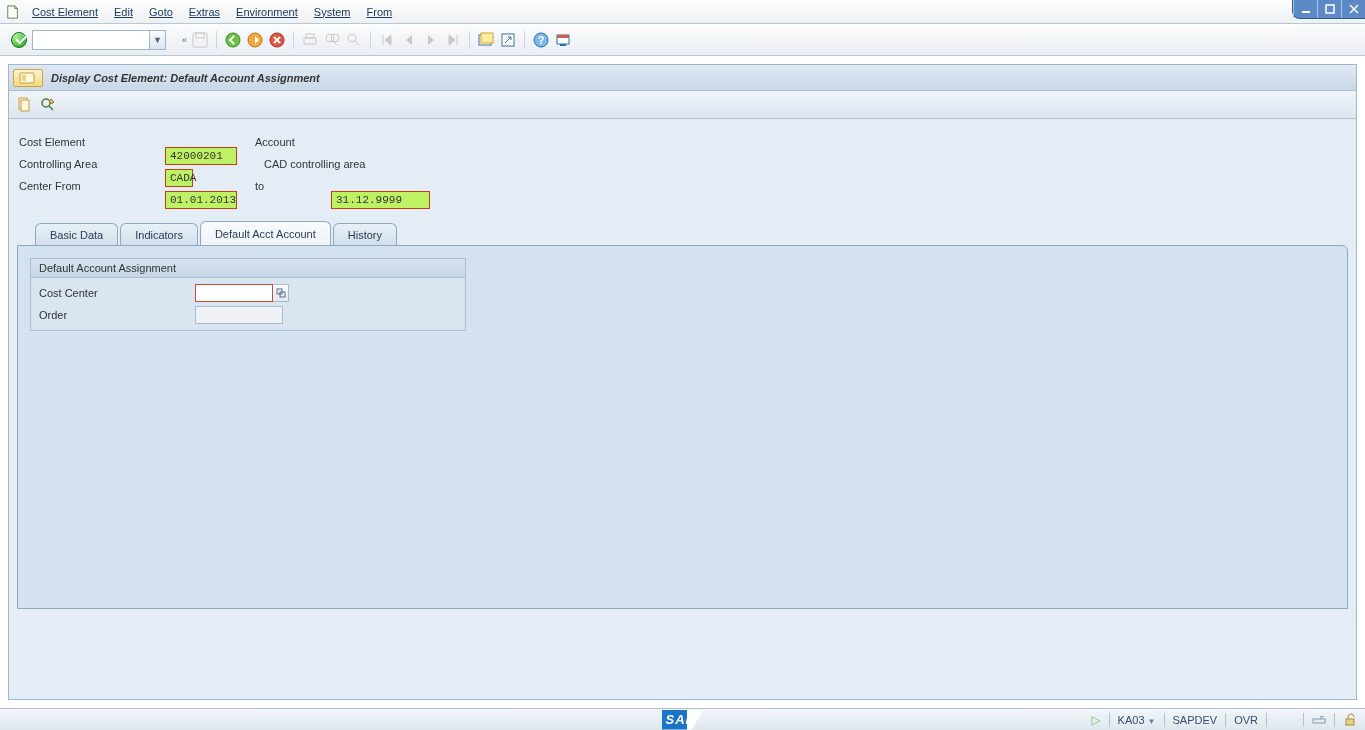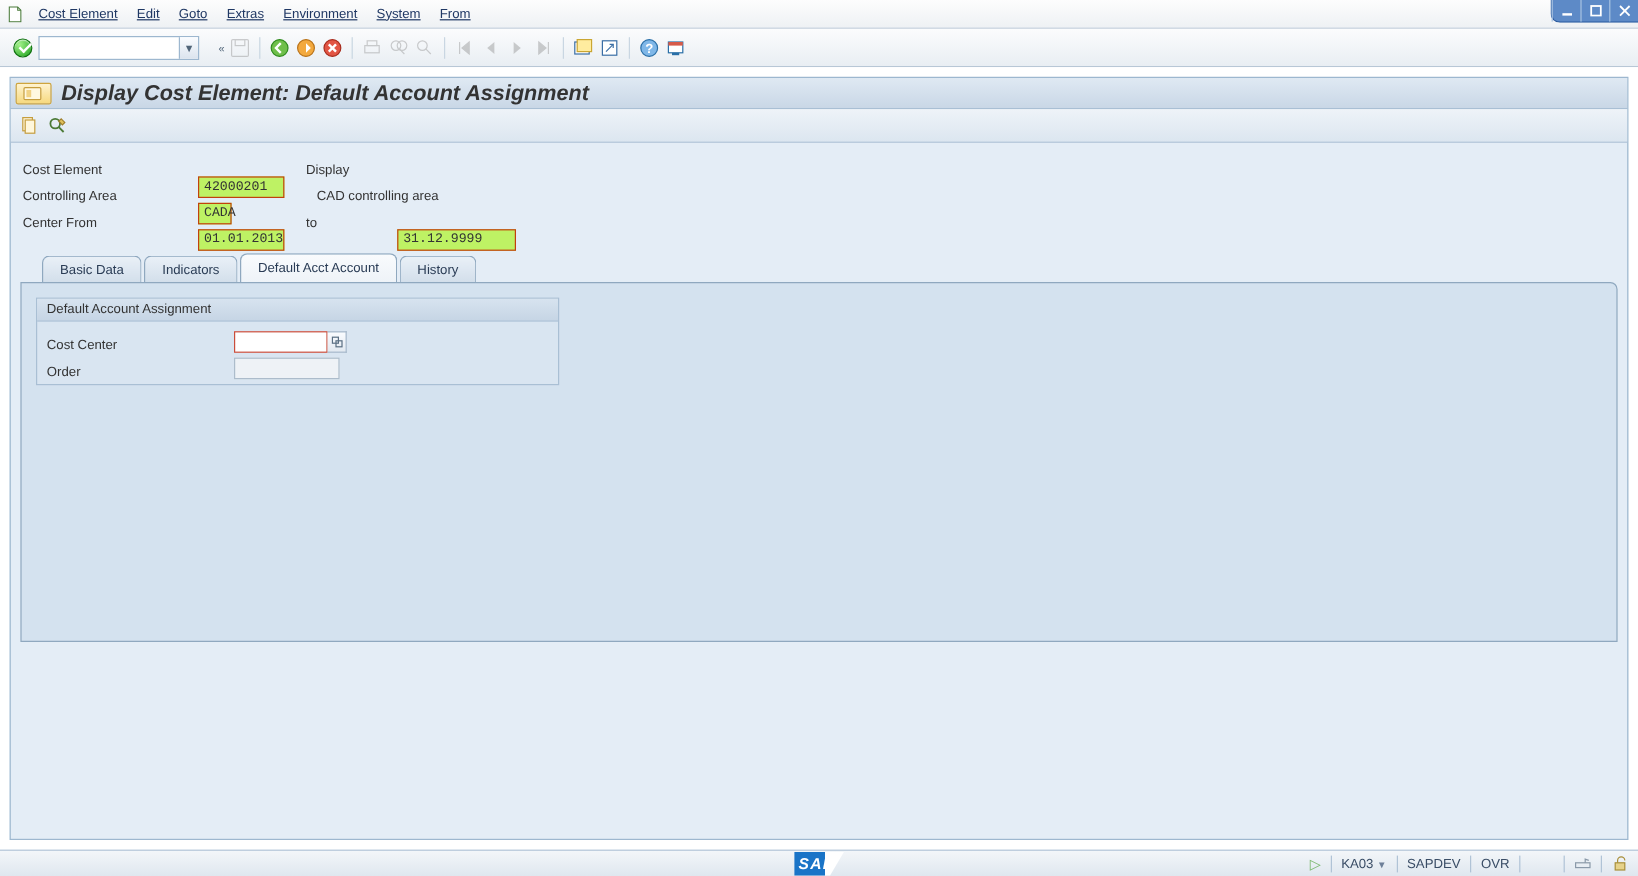--- a/index.html
+++ b/index.html
@@ -95,21 +95,21 @@
     padding:0 4px;
     gap:8px;
   }
   .title-row .title-icon {
     width:30px; height:18px;
     border:1px solid #cfa53e;
     background: linear-gradient(#fff3cf,#f6d97f);
     border-radius:2px;
     display:flex;align-items:center;justify-content:center;
   }
-  .title-text { font-size:18px; font-style:italic; font-weight:bold; color:#333; }
+  .title-text { font-size:11px; font-style:italic; font-weight:bold; color:#333; }
 
   .app-toolbar {
     height:28px;
     background: linear-gradient(#eef3f8,#dce6f0);
     border-bottom:1px solid #b0c3d6;
     padding:0 6px;
     display:flex; align-items:center; gap:6px;
   }
   .app-toolbar .abtn { width:18px;height:18px; display:flex;align-items:center;justify-content:center; cursor:pointer;}
 
@@ -122,21 +122,21 @@
     background:#bef264; color:#333;
     padding:0 4px;
     font-family: 'Courier New', monospace;
     display:flex; align-items:center;margin-top:28px;
   }
   .w70{width:72px;} .w40{width:28px;} .w80{width:99px;}
   .after-txt { margin-left:18px; color:#333; }
   .after-txt2 { margin-left:18px; width:76px; color:#333;}
 
   .tabs {
-    margin-top:16px;
+    margin-top:26px;
     display:flex;
     height:22px;
     align-items:flex-end;
     padding-left:26px;
   }
   .tab {
     height:22px;
     padding:0 14px;
     display:flex; align-items:center;
     color:#2a3c55;
@@ -152,38 +152,38 @@
   .tab.active {
     background: linear-gradient(#f9fbfd,#eef3f8);
     border-color:#8fa8bf;
     height:24px;
     z-index:2;
   }
   .tab-body {
     margin:0 8px 8px 8px;
     border:1px solid #8fa8bf;
     background:#d4e2ef;
-    height:300px;
+    height:364px;
     padding:12px;
     position:relative;
     border-top-right-radius:6px;
   }
   .fieldset {
     width:436px;
     border:1px solid #a9bfd4;
     background:#d9e5f1;
   }
   .fs-title {
     background: linear-gradient(#d7e3ef,#c6d5e5);
     border-bottom:1px solid #a9bfd4;
     padding:3px 8px;
     color:#333;
   }
   .fs-body { padding:4px 6px; }
-  .fs-row { display:flex; align-items:flex-end; height:22px;}
+  .fs-row { display:flex; align-items:center; height:22px;}
   .fs-row .flbl { width:158px; padding-left:2px; color:#333;}
   .fs-row .finput {
     width:78px; height:18px;
     border:1px solid #acbccb; background:#eef2f6;
   }
   .fs-row .finput.focus { border:1px solid #c94d3b; background:#fff;}
   .search-help {
     width:16px;height:18px; margin-left:0;
     border:1px solid #a8bacb; border-left:none;
     display:flex;align-items:center;justify-content:center;
@@ -393,21 +393,21 @@
             <line x1="9" y1="9" x2="13" y2="13" stroke="#4c7a36" stroke-width="1.5"></line>
             <path d="M11 2 l3 3 -2 2 -3-3 z" fill="#e1c15b" stroke="#9f7e2c"></path>
           </svg>
       </div>
     </div>
 
     <div class="form-area">
       <div class="form-row">
         <div class="lbl">Cost Element</div>
         <div class="ro-input w70">42000201</div>
-        <div class="after-txt">Display</div>
+        <div class="after-txt">Account</div>
       </div>
       <div class="form-row">
         <div class="lbl">Controlling Area</div>
         <div class="ro-input w40">CADA</div>
         <div class="after-txt" style="margin-left:71px">CAD controlling area</div>
       </div>
       <div class="form-row">
         <div class="lbl">Center From</div>
         <div class="ro-input w70">01.01.2013</div>
         <div class="after-txt2">to</div>

